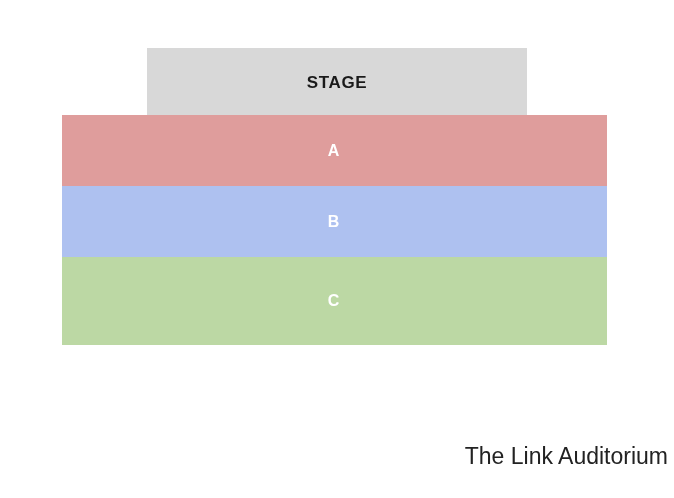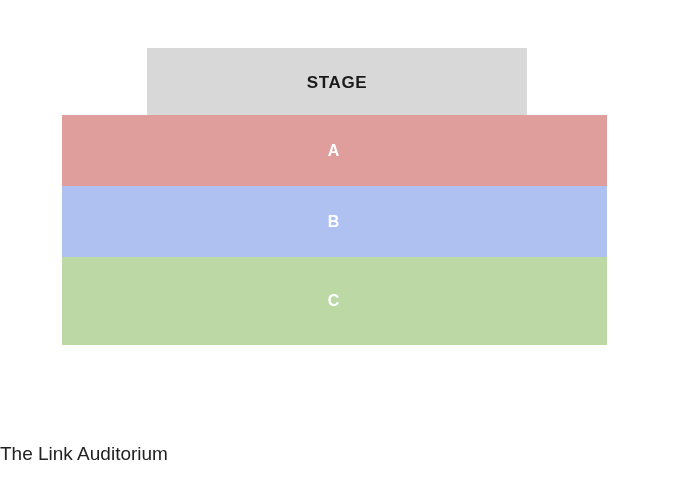--- a/index.html
+++ b/index.html
@@ -71,22 +71,22 @@
   .section-a { top: 0px;   height: 71px; }
   .section-b { top: 71px;  height: 71px; }
   .section-c { top: 142px; height: 88px; }
 
   
   .venue-caption {
     position: absolute;
     left: 0;
     top: 443px;
     width: 668px;
-    text-align: left;
-    font-size: 19px;
+    text-align: right;
+    font-size: 23px;
     color: #222222;
     line-height: 1.2;
   }
 </style>
 </head>
 <body style="background: rgb(255, 255, 255);">
 
 <div id="seatmap">
 
   <div class="stage" style="background: rgb(216, 216, 216);">

